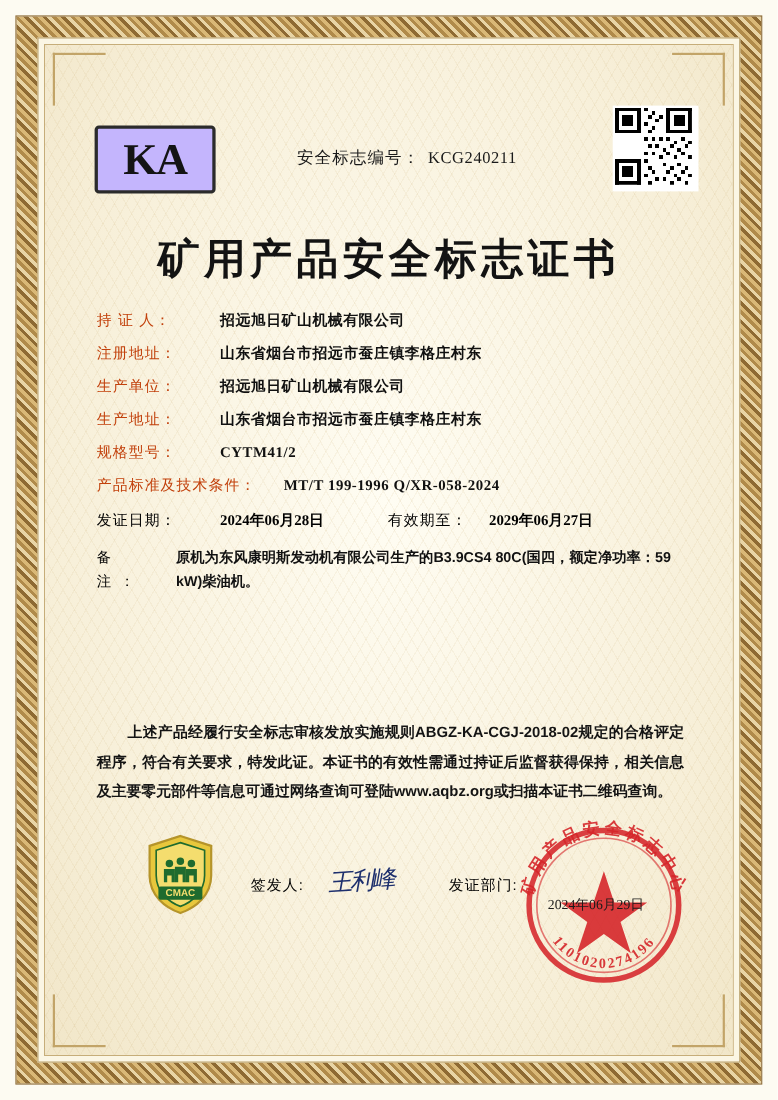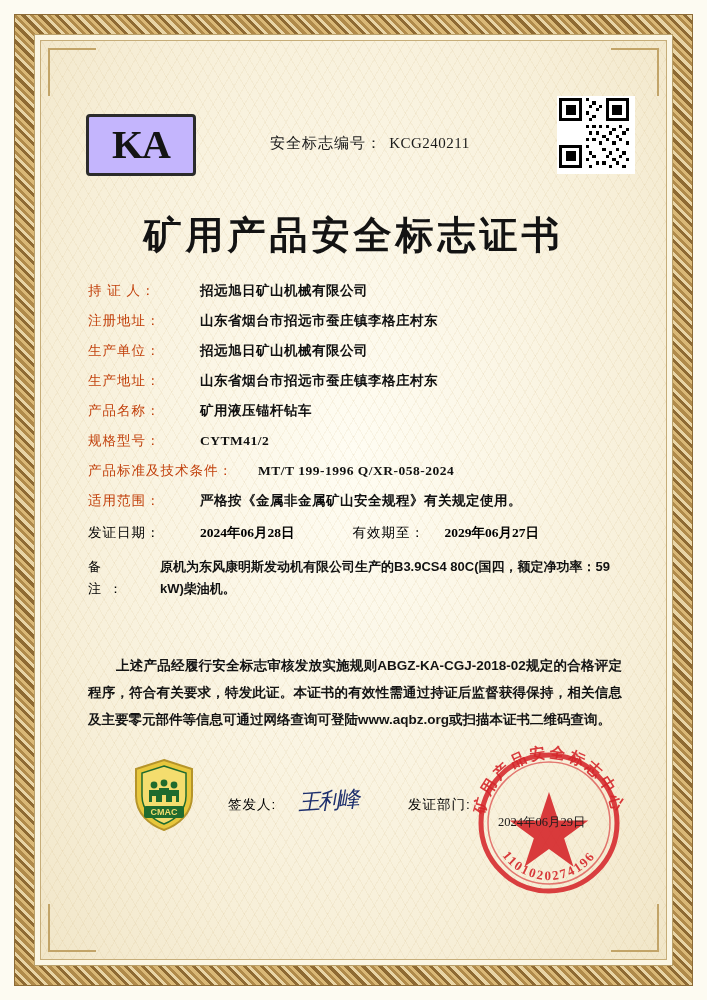--- a/index.html
+++ b/index.html
@@ -365,39 +365,31 @@
       <div class="frow">
         <span class="flabel">生产单位：</span>
         <span class="fvalue">招远旭日矿山机械有限公司</span>
       </div>
 
       <div class="frow">
         <span class="flabel">生产地址：</span>
         <span class="fvalue">山东省烟台市招远市蚕庄镇李格庄村东</span>
       </div>
 
-      <div class="frow">
-        <span class="flabel">产品名称：</span>
-        <span class="fvalue">矿用液压锚杆钻车</span>
-      </div>
 
       <div class="frow">
         <span class="flabel">规格型号：</span>
         <span class="fvalue mono">CYTM41/2</span>
       </div>
 
       <div class="frow">
         <span class="flabel wide">产品标准及技术条件：</span>
         <span class="fvalue mono">MT/T 199-1996 Q/XR-058-2024</span>
       </div>
 
-      <div class="frow">
-        <span class="flabel">适用范围：</span>
-        <span class="fvalue">严格按《金属非金属矿山安全规程》有关规定使用。</span>
-      </div>
 
       <div class="daterow">
         <span class="flabel">发证日期：</span>
         <span class="fvalue">2024年06月28日</span>
         <span class="spacer"></span>
         <span class="flabel2">有效期至：</span>
         <span class="fvalue">2029年06月27日</span>
       </div>
 
       <div class="remark">

